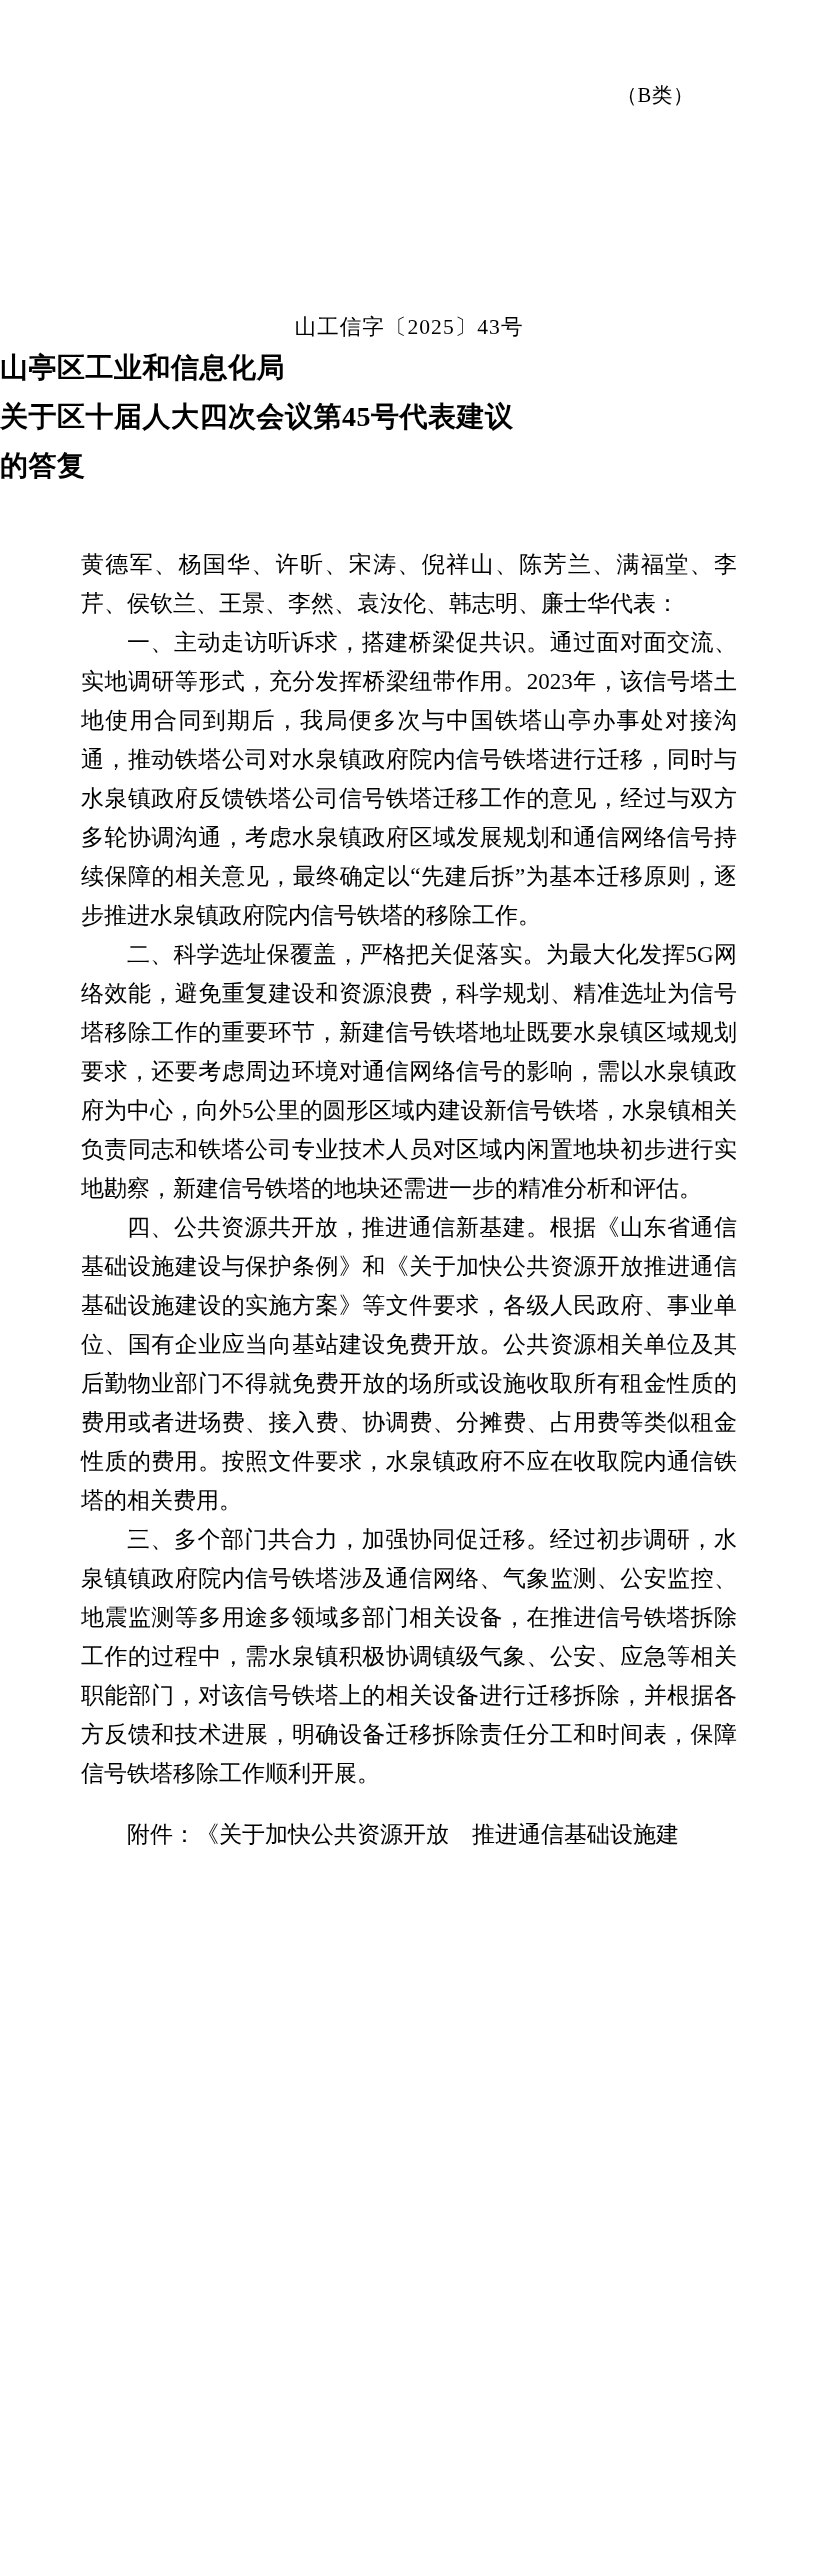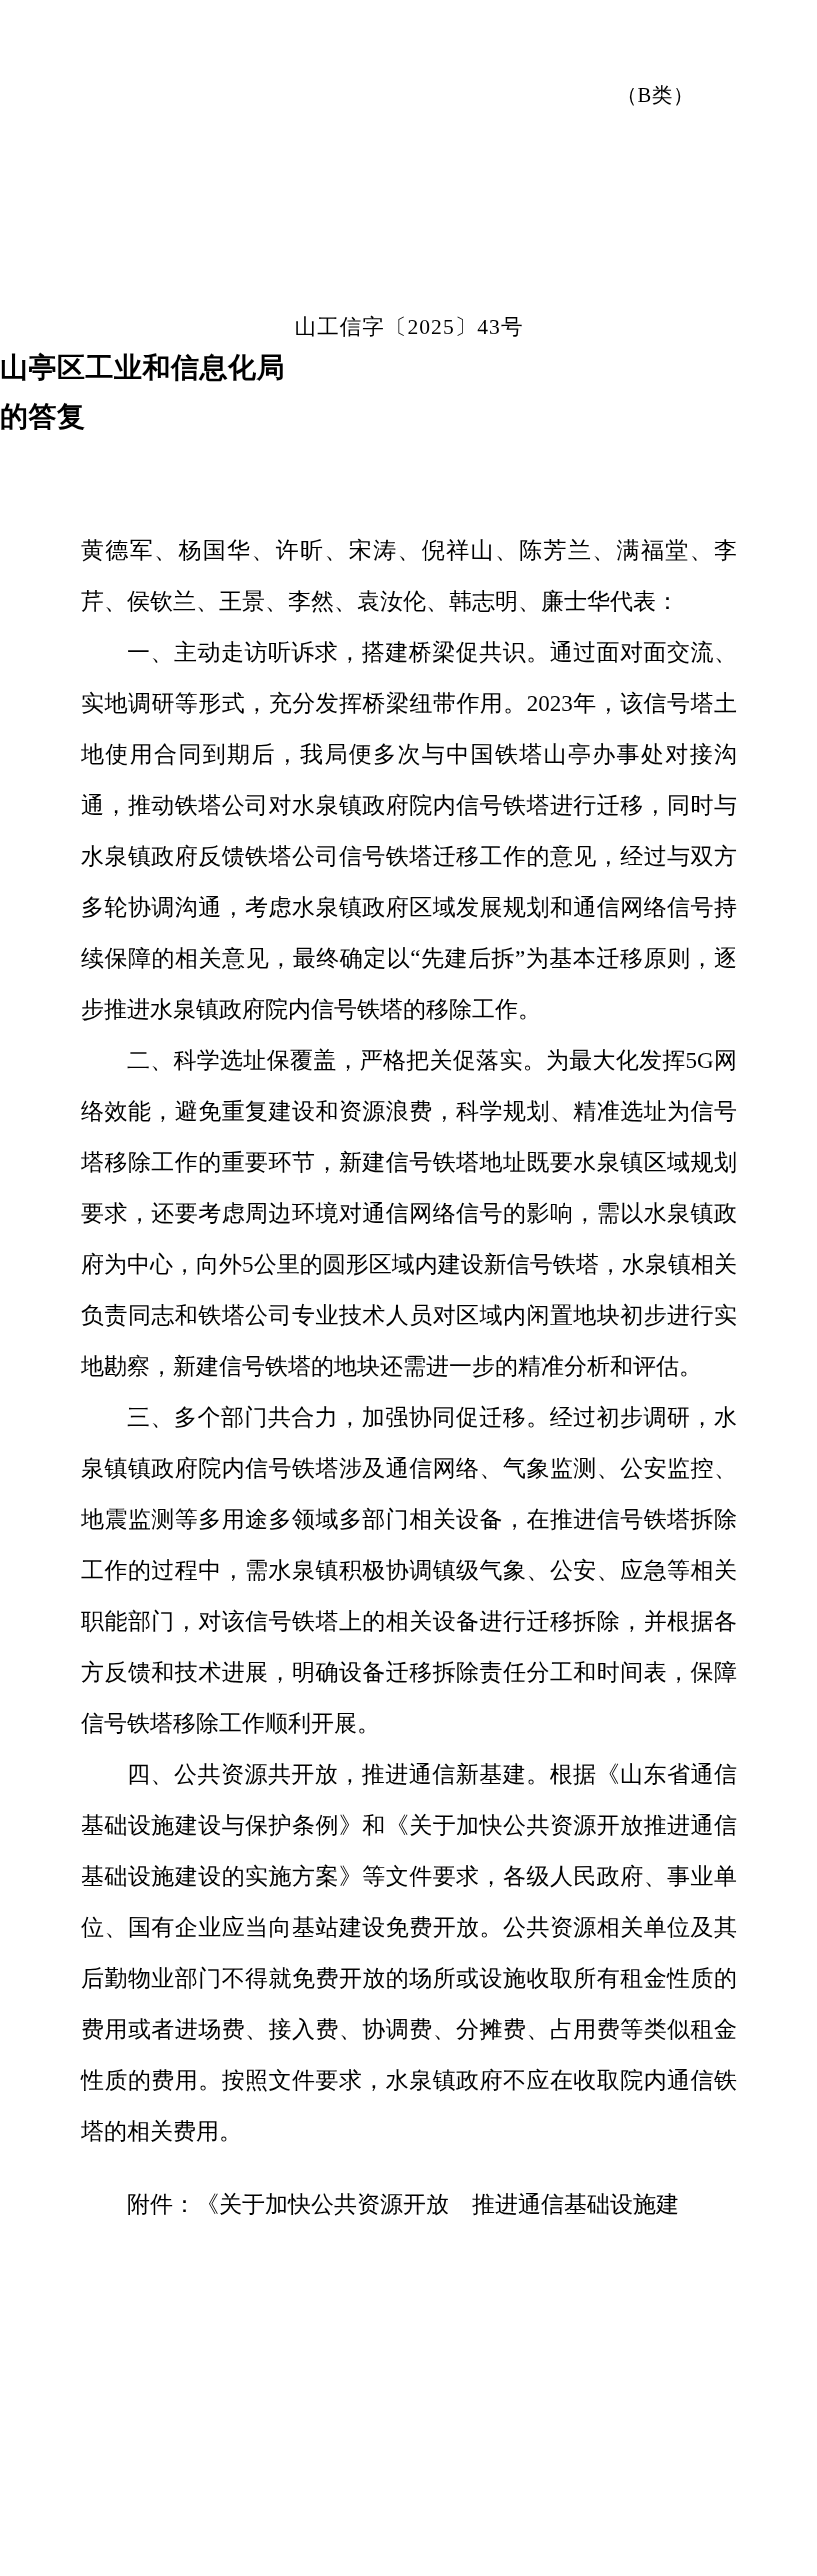--- a/index.html
+++ b/index.html
@@ -40,25 +40,25 @@
     left: 0;
     width: 100%;
     text-align: left;
     font-weight: bold;
     font-size: 28px;
     line-height: 49px;
     letter-spacing: 0.5px;
   }
   .body-block {
     position: absolute;
-    top: 525px;
+    top: 545px;
     left: 81px;
     width: 656px;
     font-size: 23px;
-    line-height: 51px;
+    line-height: 39px;
     text-align: justify;
     text-justify: inter-ideograph;
   }
   .body-block p {
     margin: 0;
     text-indent: 2em;
   }
   .body-block p.salutation {
     text-indent: 0;
   }
@@ -76,34 +76,35 @@
 <body>
 
 <div class="page">
 
   <div class="classification">（B类）</div>
 
   <div class="doc-number">山工信字〔2025〕43号</div>
 
   <div class="title-block">
     <div>山亭区工业和信息化局</div>
+    <div>关于区十届人大四次会议第45号代表建议</div>
     <div>的答复</div>
   </div>
 
   <div class="body-block">
     <p class="salutation">黄德军、杨国华、许昕、宋涛、倪祥山、陈芳兰、满福堂、李芹、侯钦兰、王景、李然、袁汝伦、韩志明、廉士华代表：</p>
 
 
     <p><span class="lead">一、主动走访听诉求，搭建桥梁促共识。</span><span>通过面对面交流、实地调研等形式，充分发挥桥梁纽带作用。2023年，该信号塔土地使用合同到期后，我局便多次与中国铁塔山亭办事处对接沟通，推动铁塔公司对水泉镇政府院内信号铁塔进行迁移，同时与水泉镇政府反馈铁塔公司信号铁塔迁移工作的意见，经过与双方多轮协调沟通，考虑水泉镇政府区域发展规划和通信网络信号持续保障的相关意见，最终确定以“先建后拆”为基本迁移原则，逐步推进水泉镇政府院内信号铁塔的移除工作。</span></p>
 
     <p><span class="lead">二、科学选址保覆盖，严格把关促落实。</span><span>为最大化发挥5G网络效能，避免重复建设和资源浪费，科学规划、精准选址为信号塔移除工作的重要环节，新建信号铁塔地址既要水泉镇区域规划要求，还要考虑周边环境对通信网络信号的影响，需以水泉镇政府为中心，向外5公里的圆形区域内建设新信号铁塔，水泉镇相关负责同志和铁塔公司专业技术人员对区域内闲置地块初步进行实地勘察，新建信号铁塔的地块还需进一步的精准分析和评估。</span></p>
 
+    <p><span class="lead">四、公共资源共开放，推进通信新基建。</span><span>根据《山东省通信基础设施建设与保护条例》和《关于加快公共资源开放推进通信基础设施建设的实施方案》等文件要求，各级人民政府、事业单位、国有企业应当向基站建设免费开放。公共资源相关单位及其后勤物业部门不得就免费开放的场所或设施收取所有租金性质的费用或者进场费、接入费、协调费、分摊费、占用费等类似租金性质的费用。按照文件要求，水泉镇政府不应在收取院内通信铁塔的相关费用。</span></p>
+
     <p><span class="lead">三、多个部门共合力，加强协同促迁移。</span><span>经过初步调研，水泉镇镇政府院内信号铁塔涉及通信网络、气象监测、公安监控、地震监测等多用途多领域多部门相关设备，在推进信号铁塔拆除工作的过程中，需水泉镇积极协调镇级气象、公安、应急等相关职能部门，对该信号铁塔上的相关设备进行迁移拆除，并根据各方反馈和技术进展，明确设备迁移拆除责任分工和时间表，保障信号铁塔移除工作顺利开展。</span></p>
-
-    <p><span class="lead">四、公共资源共开放，推进通信新基建。</span><span>根据《山东省通信基础设施建设与保护条例》和《关于加快公共资源开放推进通信基础设施建设的实施方案》等文件要求，各级人民政府、事业单位、国有企业应当向基站建设免费开放。公共资源相关单位及其后勤物业部门不得就免费开放的场所或设施收取所有租金性质的费用或者进场费、接入费、协调费、分摊费、占用费等类似租金性质的费用。按照文件要求，水泉镇政府不应在收取院内通信铁塔的相关费用。</span></p>
 
     <div class="attachment">
       <div class="att-line-1">附件：《关于加快公共资源开放　推进通信基础设施建</div>
     </div>
   </div>
 
 </div>
 
 
 </body></html>

